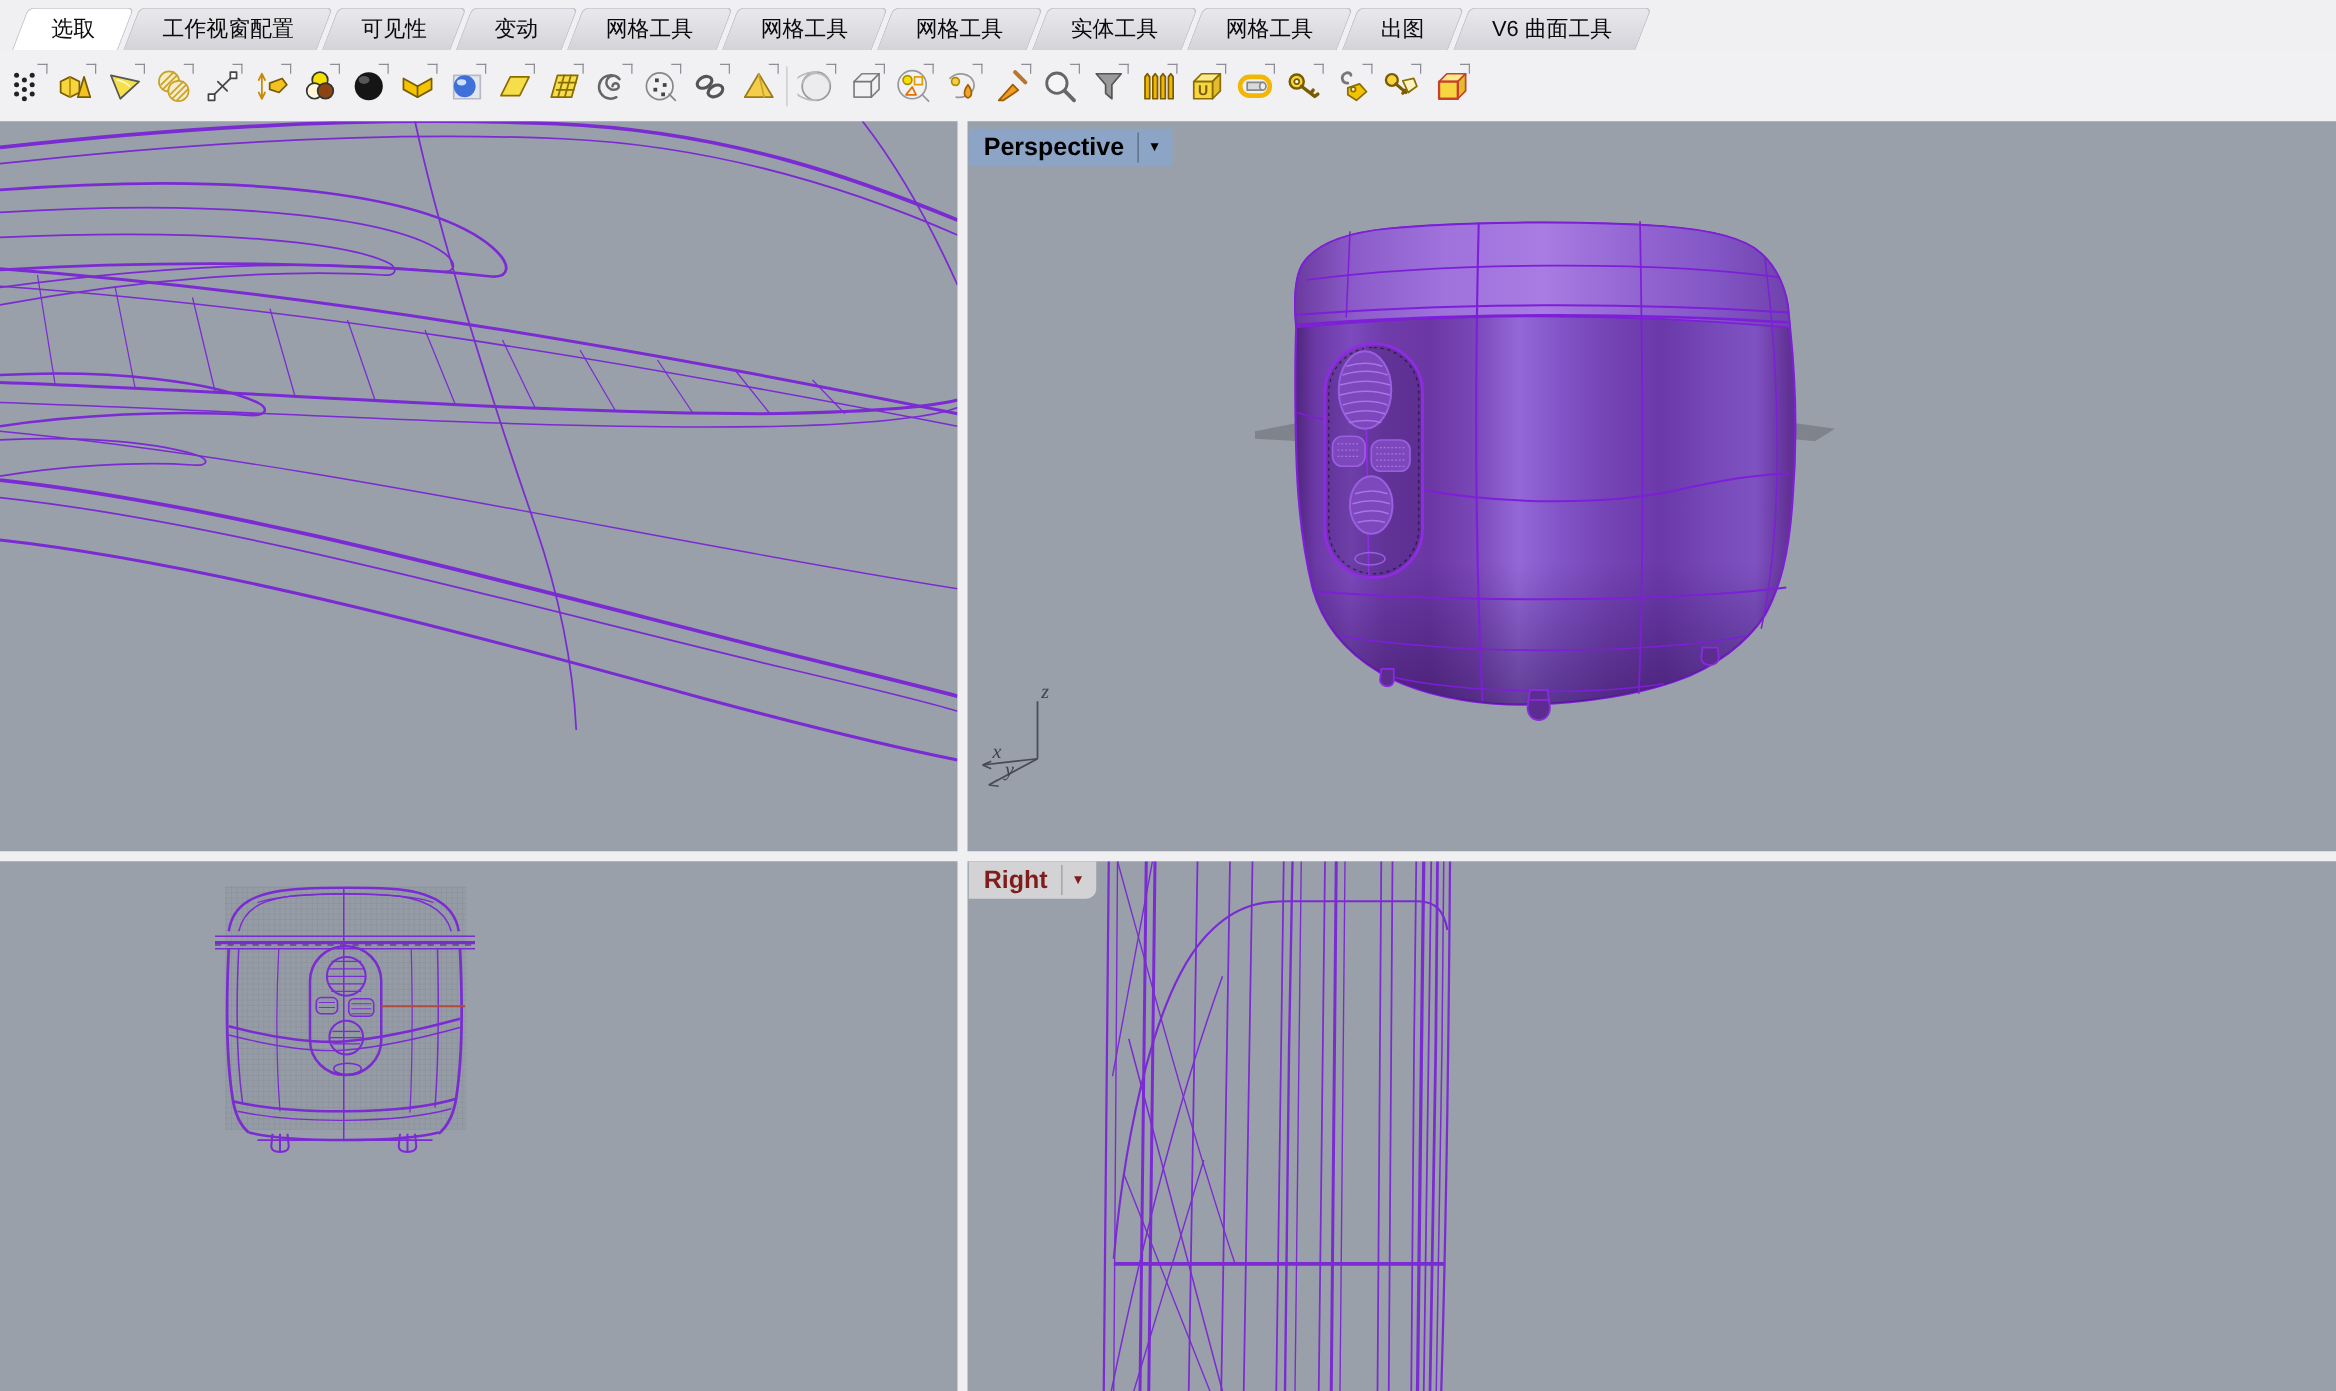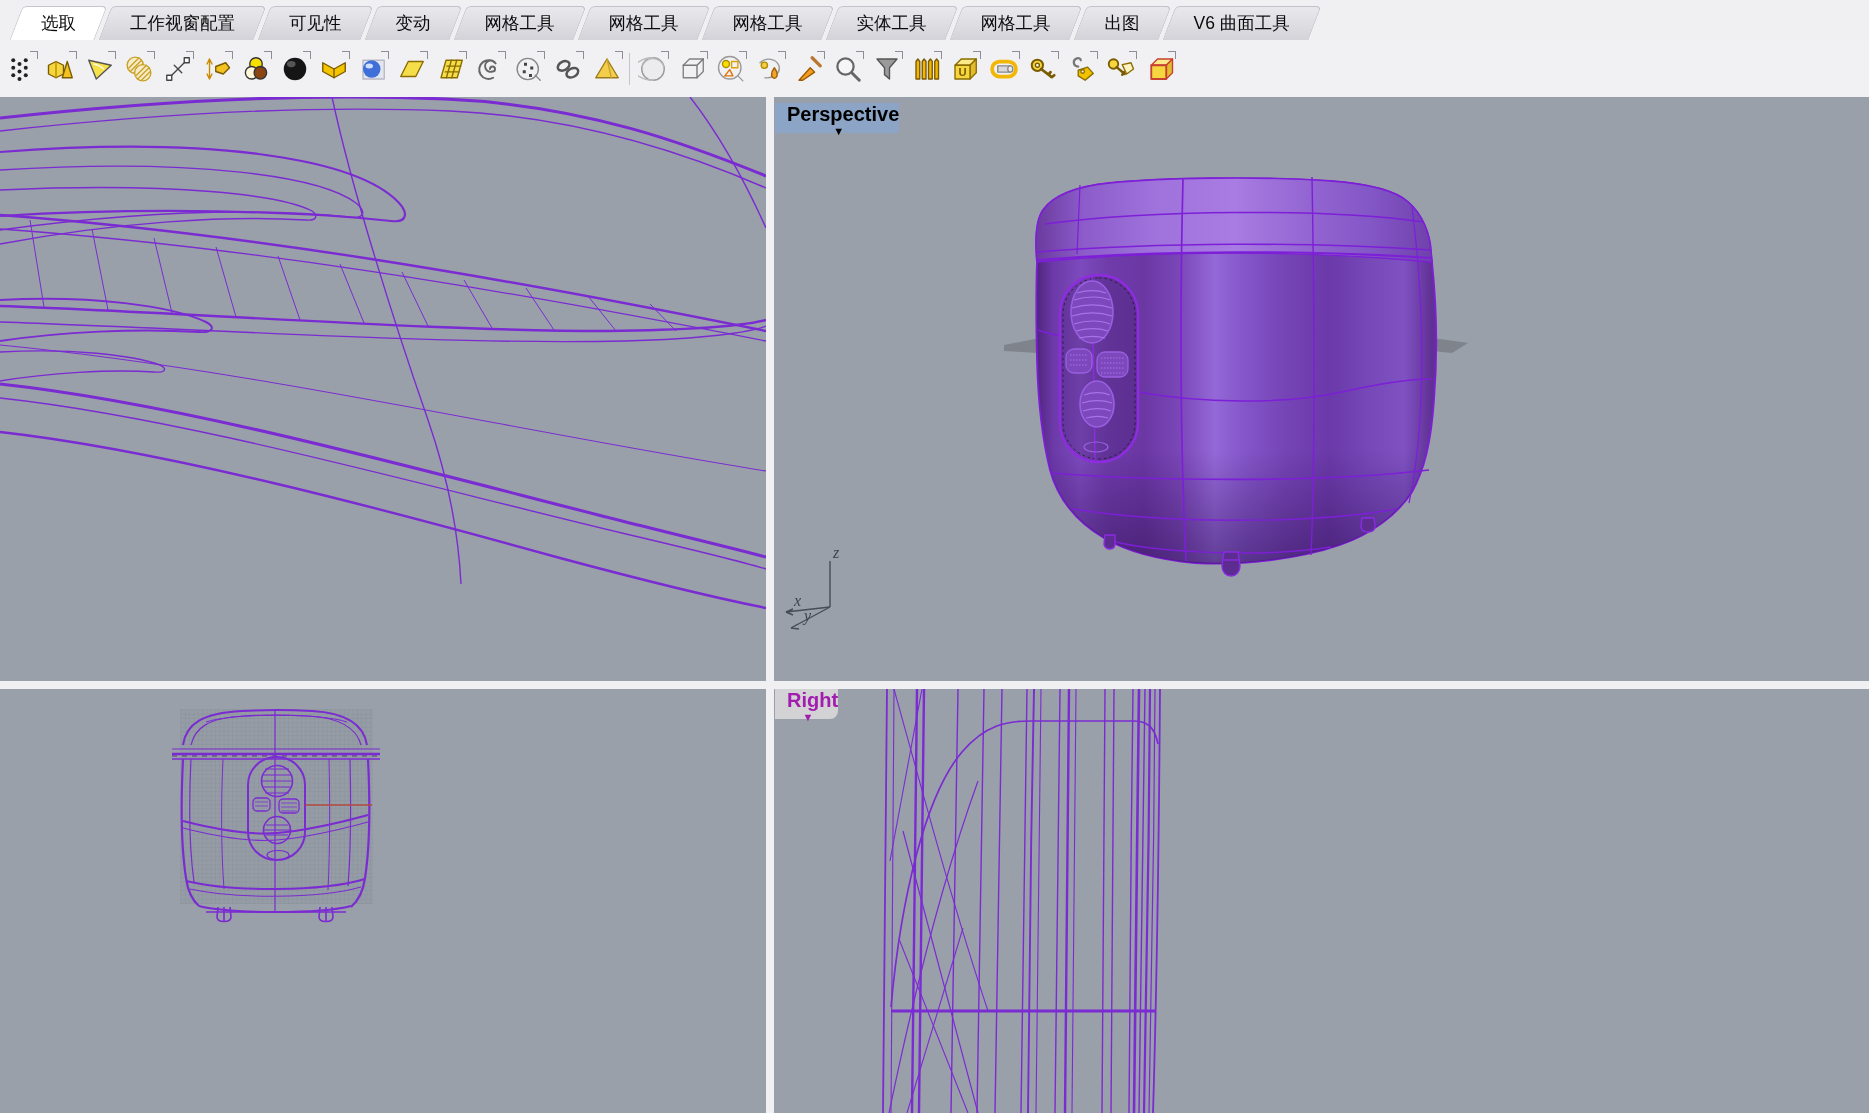--- a/index.html
+++ b/index.html
@@ -28,26 +28,26 @@
   
   #viewports{position:absolute;top:97px;left:0;width:1869px;height:1016px;background:#F0F0F3;}
   .vp{position:absolute;background:#99A0A9;overflow:hidden;}
   #vp-tl{left:0;top:0;width:766px;height:584px;}
   #vp-p {left:774px;top:0;width:1095px;height:584px;}
   #vp-fr{left:0;top:592px;width:766px;height:424px;}
   #vp-r {left:774px;top:592px;width:1095px;height:424px;}
   .vp svg{position:absolute;left:0;top:0;width:100%;height:100%;display:block;}
 
   .vplabel{position:absolute;height:30px;display:flex;align-items:center;
-           font-weight:bold;font-size:20px;z-index:5;flex-direction:column;}
+           font-weight:bold;font-size:20px;z-index:5;}
   .vplabel .sep{width:1px;height:24px;margin:0 7px 0 11px;}
   .vplabel .arrow{font-size:11px;padding-right:9px;line-height:1;}
   #label-p{left:1px;top:6px;background:#8CA4C6;color:#000;padding-left:12px;}
   #label-p .sep{background:#55657E;}
-  #label-r{left:1px;top:0;background:#D3D3D5;color:#a21caf;padding-left:12px;border-radius:0 0 8px 0;align-items:center;}
+  #label-r{left:1px;top:0;background:#D3D3D5;color:#7f1d1d;padding-left:12px;border-radius:0 0 8px 0;align-items:center;}
   #label-r .sep{background:#9A9AA0;}
 </style>
 </head>
 <body>
 
 <div id="app">
 
   <div id="tabbar">
       <div class="tab active">
         <span class="tab-bg"></span>

